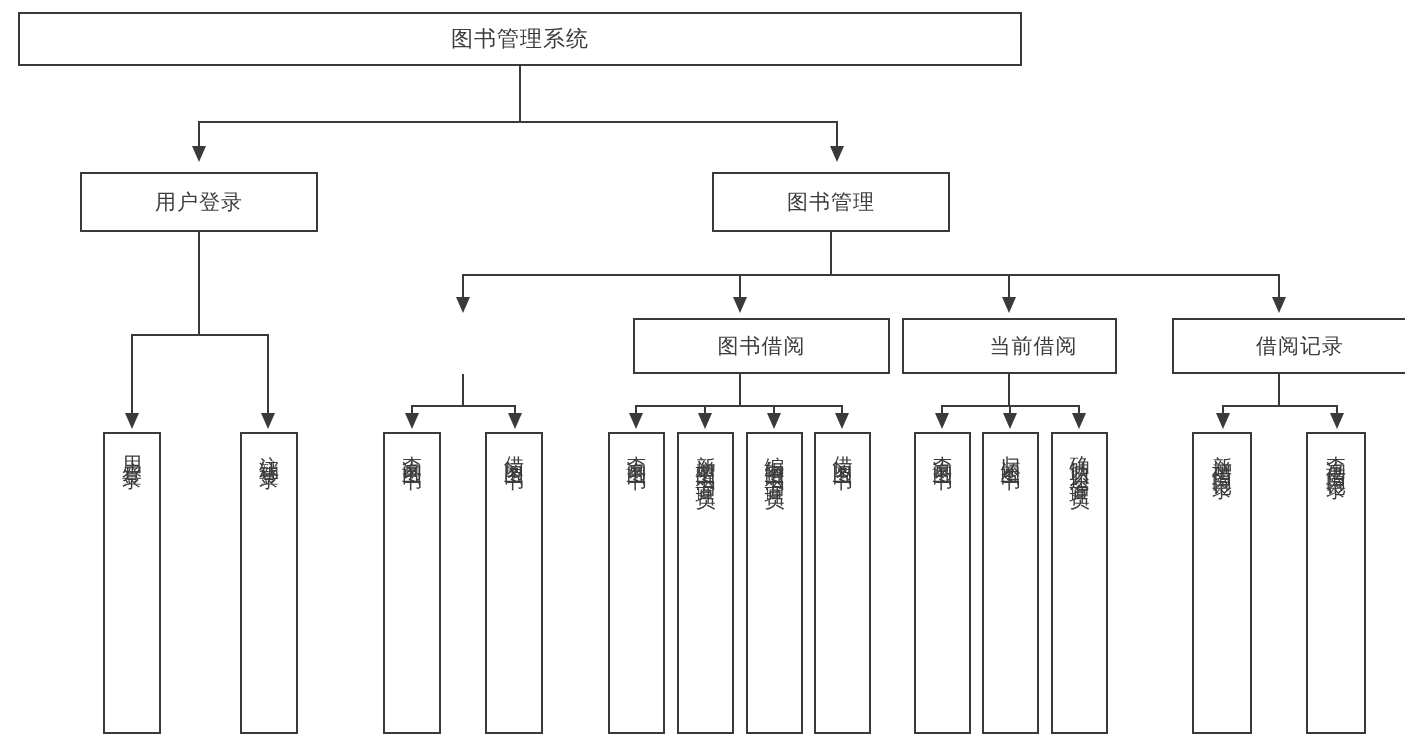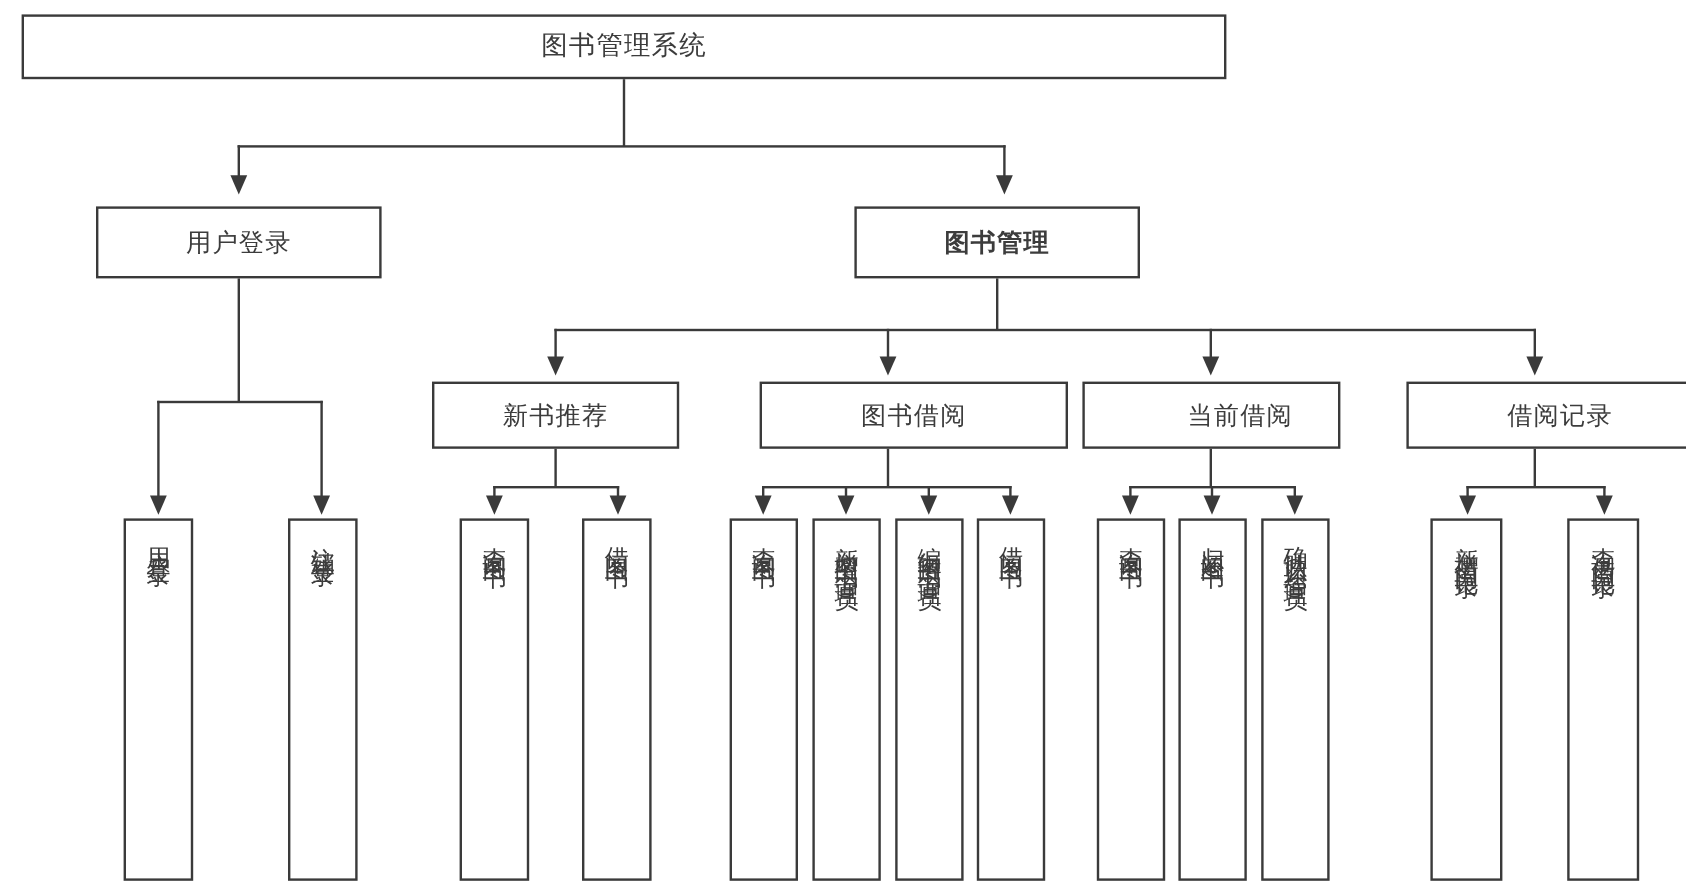--- a/index.html
+++ b/index.html
@@ -90,21 +90,21 @@
   <div class="hline" style="left:198px; top:121px; width:640px; height:2px;"></div>
   <div class="vline" style="left:198px; top:121px; width:2px; height:28px;"></div>
   <div class="arrow" style="left:192px; top:146px;"></div>
   <div class="vline" style="left:836px; top:121px; width:2px; height:28px;"></div>
   <div class="arrow" style="left:830px; top:146px;"></div>
 
   <div class="node h" style="left:80px; top:172px; width:238px; height:60px;">
     <span>用户登录</span>
   </div>
 
-  <div class="node h" style="left:712px; top:172px; width:238px; height:60px;font-weight:bold;">
+  <div class="node h" style="left:712px; top:172px; width:238px; height:60px;">
     <span>图书管理</span>
   </div>
 
   <div class="vline" style="left:198px; top:232px; width:2px; height:103px;"></div>
   <div class="hline" style="left:131px; top:334px; width:138px; height:2px;"></div>
   <div class="vline" style="left:131px; top:334px; width:2px; height:82px;"></div>
   <div class="arrow" style="left:125px; top:413px;"></div>
   <div class="vline" style="left:267px; top:334px; width:2px; height:82px;"></div>
   <div class="arrow" style="left:261px; top:413px;"></div>
 
@@ -112,23 +112,20 @@
   <div class="hline" style="left:462px; top:274px; width:818px; height:2px;"></div>
   <div class="vline" style="left:462px; top:274px; width:2px; height:26px;"></div>
   <div class="arrow" style="left:456px; top:297px;"></div>
   <div class="vline" style="left:739px; top:274px; width:2px; height:26px;"></div>
   <div class="arrow" style="left:733px; top:297px;"></div>
   <div class="vline" style="left:1008px; top:274px; width:2px; height:26px;"></div>
   <div class="arrow" style="left:1002px; top:297px;"></div>
   <div class="vline" style="left:1278px; top:274px; width:2px; height:26px;"></div>
   <div class="arrow" style="left:1272px; top:297px;"></div>
 
-  <div class="node h" style="left:360px; top:318px; width:206px; height:56px;">
-    <span>新书推荐</span>
-  </div>
   <div class="node h" style="left:633px; top:318px; width:257px; height:56px;">
     <span>图书借阅</span>
   </div>
   <div class="node h" style="left:902px; top:318px; width:215px; height:56px;padding-left:48px;">
     <span>当前借阅</span>
   </div>
   <div class="node h" style="left:1172px; top:318px; width:256px; height:56px;">
     <span>借阅记录</span>
   </div>
 

